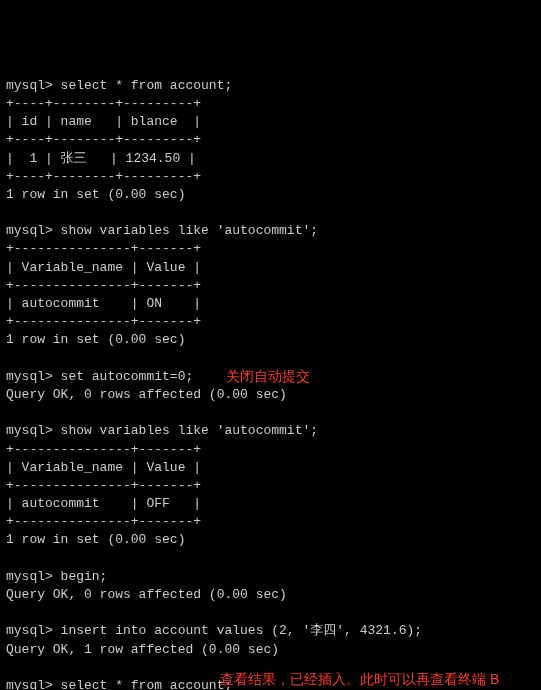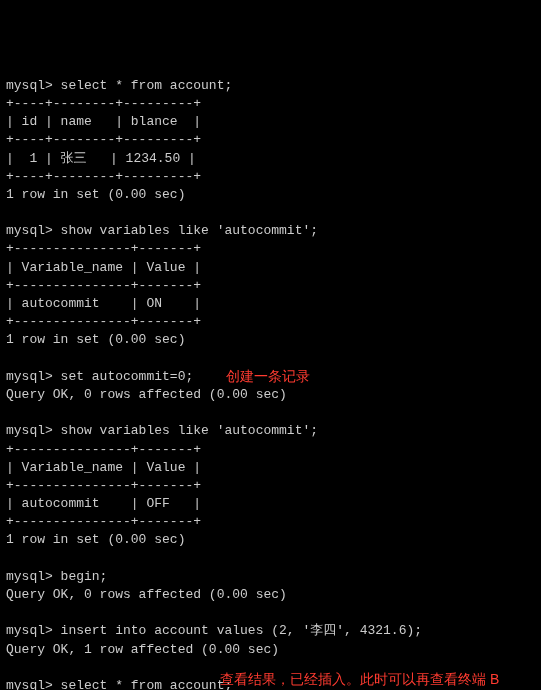--- a/index.html
+++ b/index.html
@@ -64,16 +64,16 @@
 
 mysql&gt; select * from account;
 +----+--------+---------+
 | id | name   | blance  |
 +----+--------+---------+
 |  1 | 张三   | 1234.50 |
 |  2 | 李四   | 4321.60 |
 +----+--------+---------+
 2 rows in set (0.00 sec)
 
-mysql&gt; ^DBye</div><div class="annot" id="an1" style="top: 289px; left: 220px; width: 200px;">创建一条记录</div><div class="annot" id="an3" style="top: 592px; left: 214px; width: 310px;">查看结果，已经插入。此时可以再查看终端 B</div></div>
+mysql&gt; ^DBye</div><div class="annot" id="an1" style="top: 289px; left: 220px; width: 200px;">关闭自动提交</div><div class="annot" id="an3" style="top: 592px; left: 214px; width: 310px;">查看结果，已经插入。此时可以再查看终端 B</div></div>
 
 
 
 
 </body></html>

